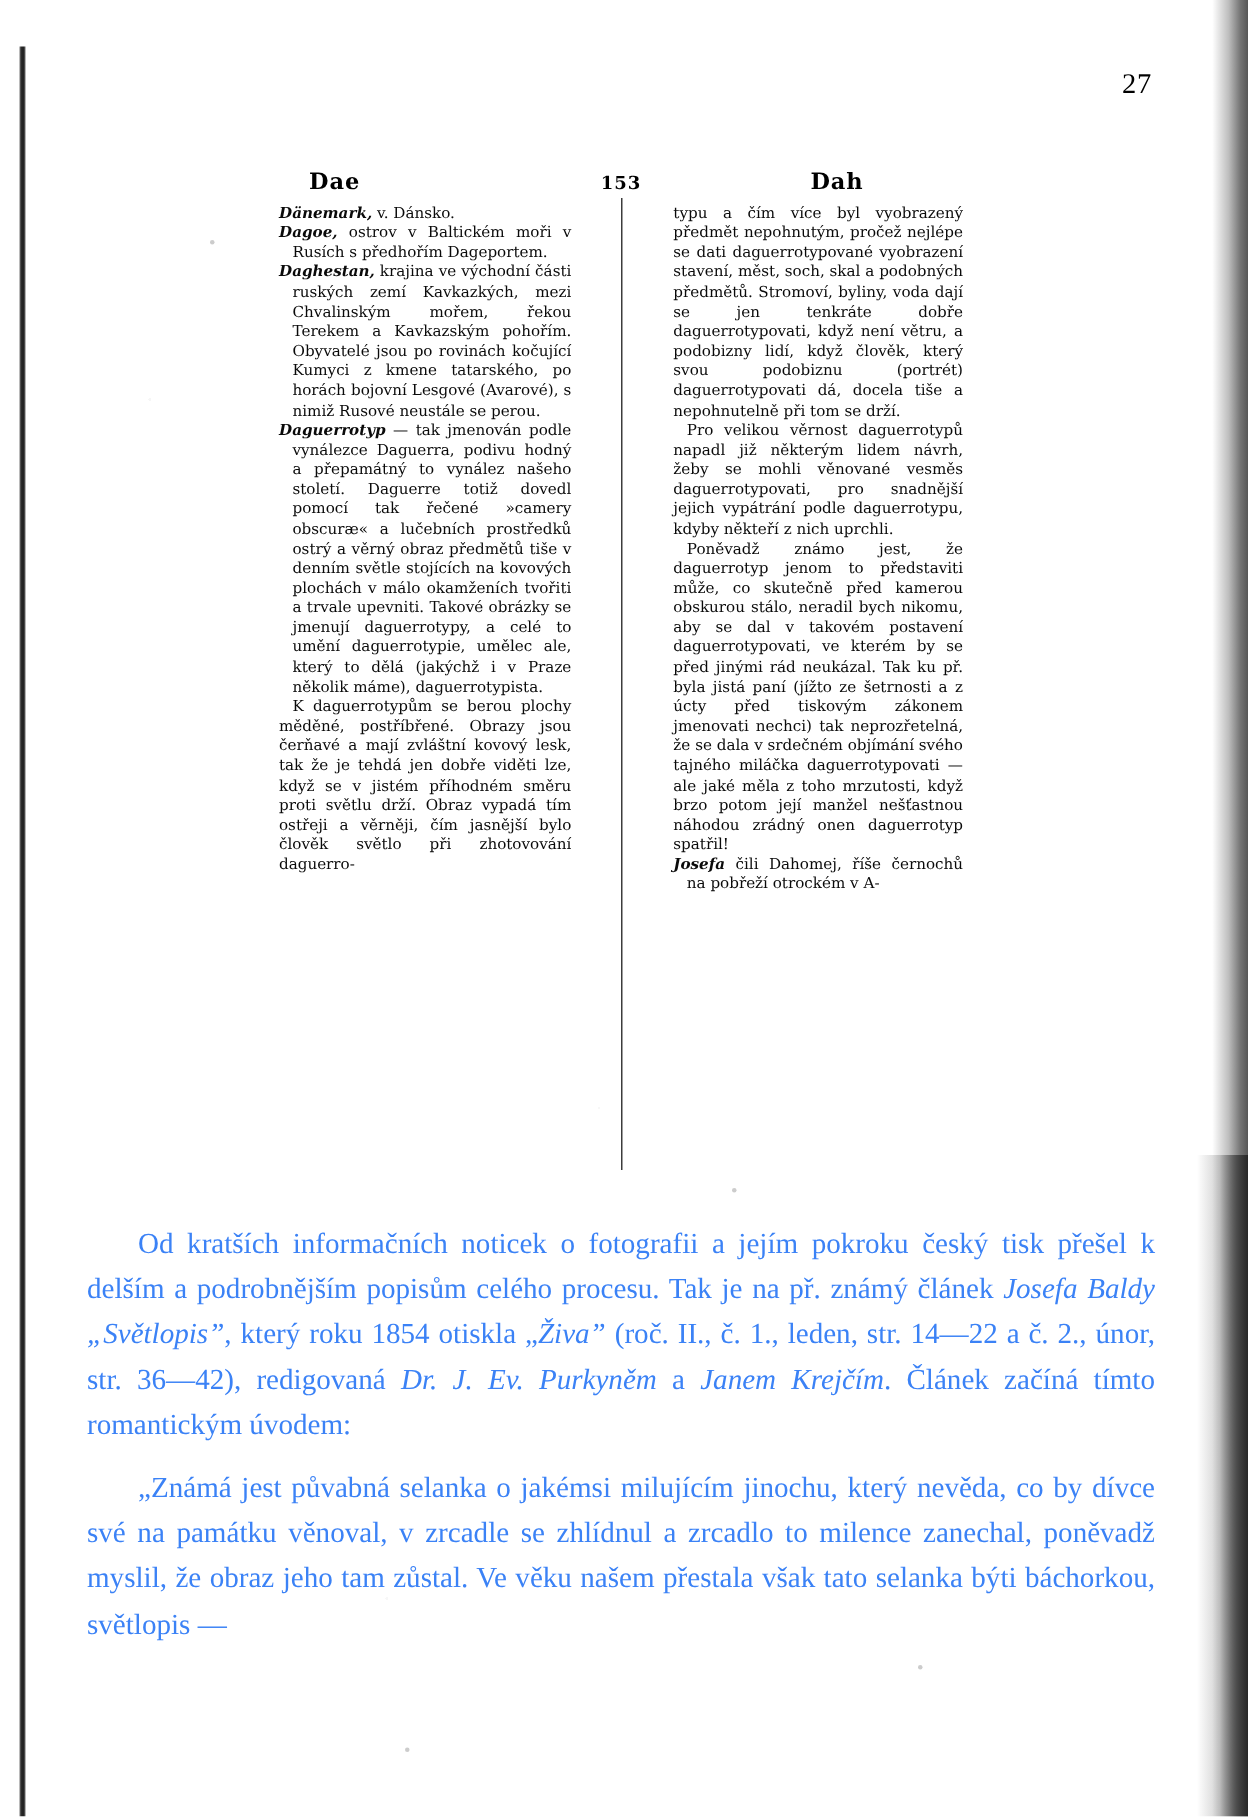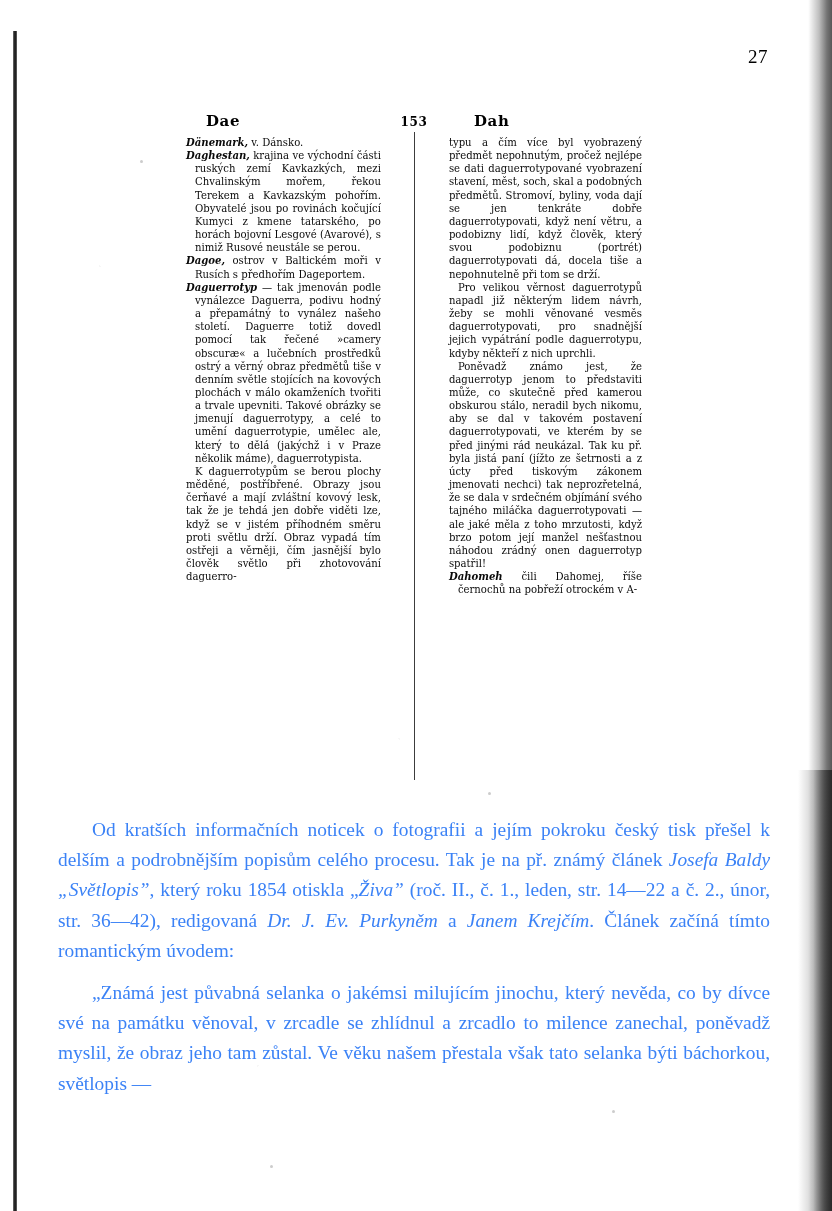--- a/index.html
+++ b/index.html
@@ -69,21 +69,21 @@
     display: flex;
     align-items: baseline;
     font-weight: bold;
     font-size: 15px;
     letter-spacing: .6px;
     padding-bottom: 6px;
     margin-left: 6px;
   }
   .fac-header .h-left  { width: 148px; text-align: left; padding-left: 14px;}
   .fac-header .h-mid   { width: 120px; text-align: center; font-size: 12px; }
-  .fac-header .h-right { flex: 1; }
+  .fac-header .h-right { flex: 1; text-align: center; }
 
   .fac-columns {
     display: flex;
     position: relative;
     height: 640px;
     gap: 48px;
   }
   .fac-col {
     width: 50%;
     box-sizing: border-box;
@@ -169,47 +169,47 @@
     <div class="fac-col left">
 
       <div class="entry">
         <div class="entry-body">
           <span class="hw">Dänemark,</span><span> v. Dánsko.</span>
         </div>
       </div>
 
       <div class="entry">
         <div class="entry-body">
+          <span class="hw">Dagoe,</span><span> ostrov v Baltickém moři v Rusích s předhořím Dageportem.</span>
+        </div>
+      </div>
+
+      <div class="entry">
+        <div class="entry-body">
           <span class="hw">Daghestan,</span><span> krajina ve východní části ruských zemí Kavkazkých, mezi Chvalinským mořem, řekou Terekem a Kavkazským pohořím. Obyvatelé jsou po rovinách kočující Kumyci z kmene tatarského, po horách bojovní Lesgové (Avarové), s nimiž Rusové neustále se perou.</span>
-        </div>
-      </div>
-
-      <div class="entry">
-        <div class="entry-body">
-          <span class="hw">Dagoe,</span><span> ostrov v Baltickém moři v Rusích s předhořím Dageportem.</span>
         </div>
       </div>
 
       <div class="entry">
         <div class="entry-body">
           <span class="hw">Daguerrotyp</span><span> — tak jmenován podle vynálezce Daguerra, podivu hodný a přepamátný to vynález našeho století. Daguerre totiž dovedl pomocí tak řečené »camery obscuræ« a lučebních prostředků ostrý a věrný obraz předmětů tiše v denním světle stojících na kovových plochách v málo okamženích tvořiti a trvale upevniti. Takové obrázky se jmenují daguerrotypy, a celé to umění daguerrotypie, umělec ale, který to dělá (jakýchž i v Praze několik máme), daguerrotypista.</span>
         </div>
       </div>
 
       <p class="para">K daguerrotypům se berou plochy měděné, postříbřené. Obrazy jsou čerňavé a mají zvláštní kovový lesk, tak že je tehdá jen dobře viděti lze, když se v jistém příhodném směru proti světlu drží. Obraz vypadá tím ostřeji a věrněji, čím jasnější bylo člověk světlo při zhotovování daguerro-</p>
     </div>
 
     <div class="fac-col right">
       <p class="para" style="text-indent:0">typu a čím více byl vyobrazený předmět nepohnutým, pročež nejlépe se dati daguerrotypované vyobrazení stavení, měst, soch, skal a podobných předmětů. Stromoví, byliny, voda dají se jen tenkráte dobře daguerrotypovati, když není větru, a podobizny lidí, když člověk, který svou podobiznu (portrét) daguerrotypovati dá, docela tiše a nepohnutelně při tom se drží.</p>
       <p class="para">Pro velikou věrnost daguerrotypů napadl již některým lidem návrh, žeby se mohli věnované vesměs daguerrotypovati, pro snadnější jejich vypátrání podle daguerrotypu, kdyby někteří z nich uprchli.</p>
       <p class="para">Poněvadž známo jest, že daguerrotyp jenom to představiti může, co skutečně před kamerou obskurou stálo, neradil bych nikomu, aby se dal v takovém postavení daguerrotypovati, ve kterém by se před jinými rád neukázal. Tak ku př. byla jistá paní (jížto ze šetrnosti a z úcty před tiskovým zákonem jmenovati nechci) tak neprozřetelná, že se dala v srdečném objímání svého tajného miláčka daguerrotypovati — ale jaké měla z toho mrzutosti, když brzo potom její manžel nešťastnou náhodou zrádný onen daguerrotyp spatřil!</p>
 
       <div class="entry">
         <div class="entry-body">
-          <span class="hw">Dahomeh</span><span> čili Dahomej, říše černochů na pobřeží otrockém v A-</span>
+          <span class="hw">Josefa</span><span> čili Dahomej, říše černochů na pobřeží otrockém v A-</span>
         </div>
       </div>
     </div>
   </div>
 </div>
 
 <div class="body-text">
   <p id="body-p1"><span>Od kratších informačních noticek o fotografii a jejím pokroku český tisk přešel k delším a podrobnějším popisům celého procesu. Tak je na př. známý článek </span><i>Josefa Baldy „Světlopis”</i><span>, který roku 1854 otiskla „</span><i>Živa”</i><span> (roč. II., č. 1., leden, str. 14—22 a č. 2., únor, str. 36—42), redigovaná </span><i>Dr. J. Ev. Purkyněm</i><span> a </span><i>Janem Krejčím</i><span>. Článek začíná tímto romantickým úvodem:</span></p>
   <p class="gap">„Známá jest půvabná selanka o jakémsi milujícím jinochu, který nevěda, co by dívce své na památku věnoval, v zrcadle se zhlídnul a zrcadlo to milence zanechal, poněvadž myslil, že obraz jeho tam zůstal. Ve věku našem přestala však tato selanka býti báchorkou, světlopis —</p>
 </div>

